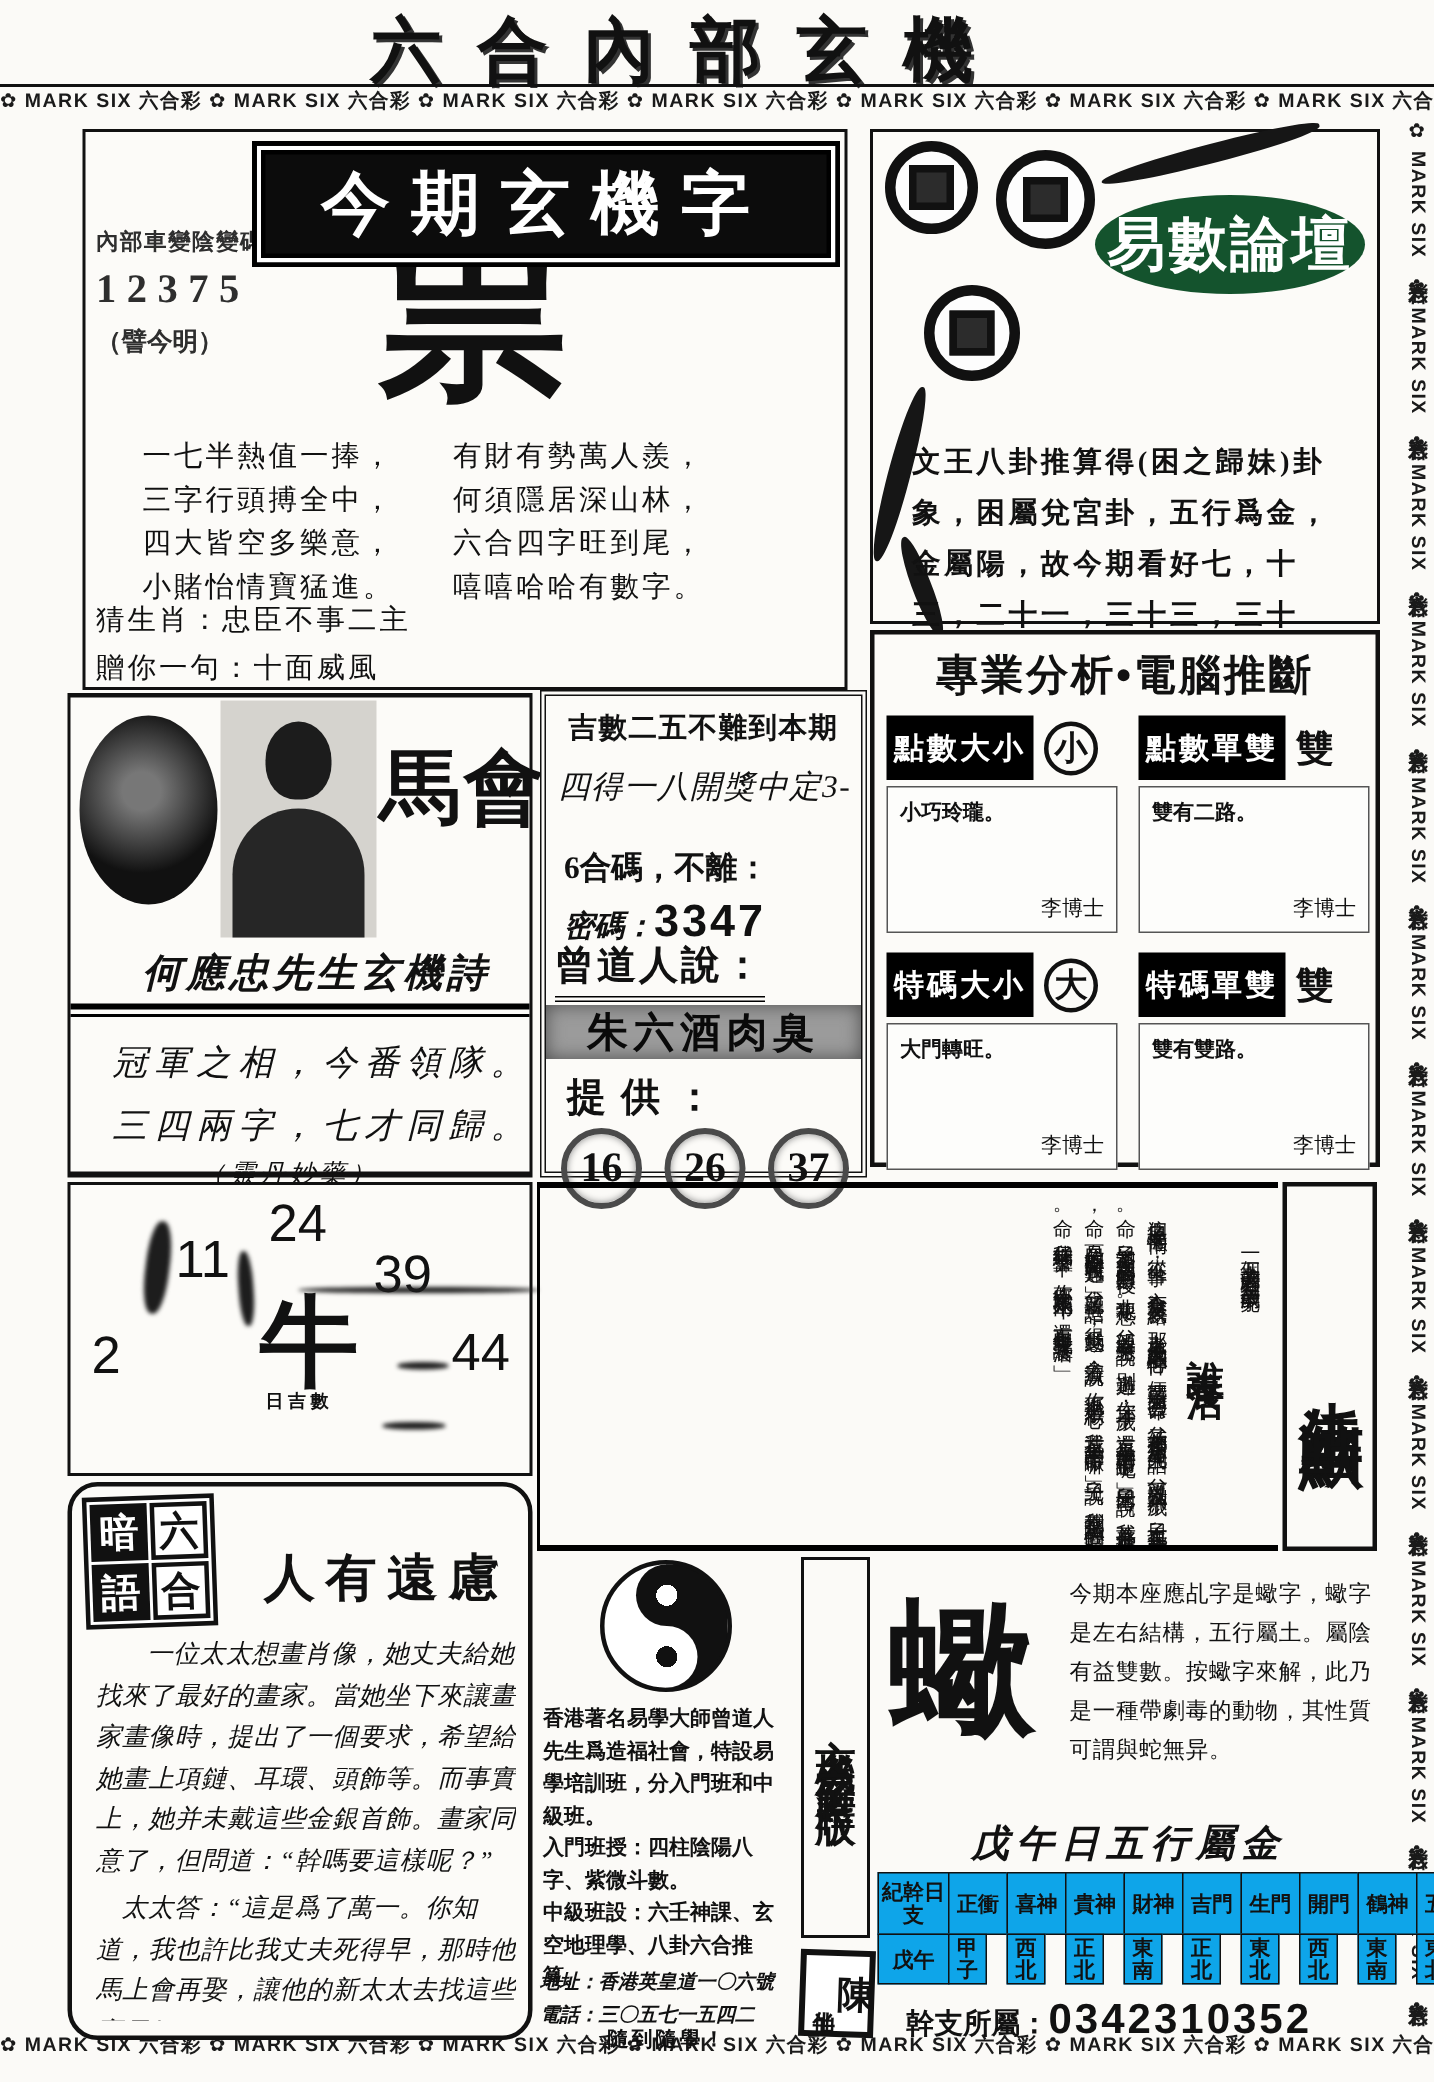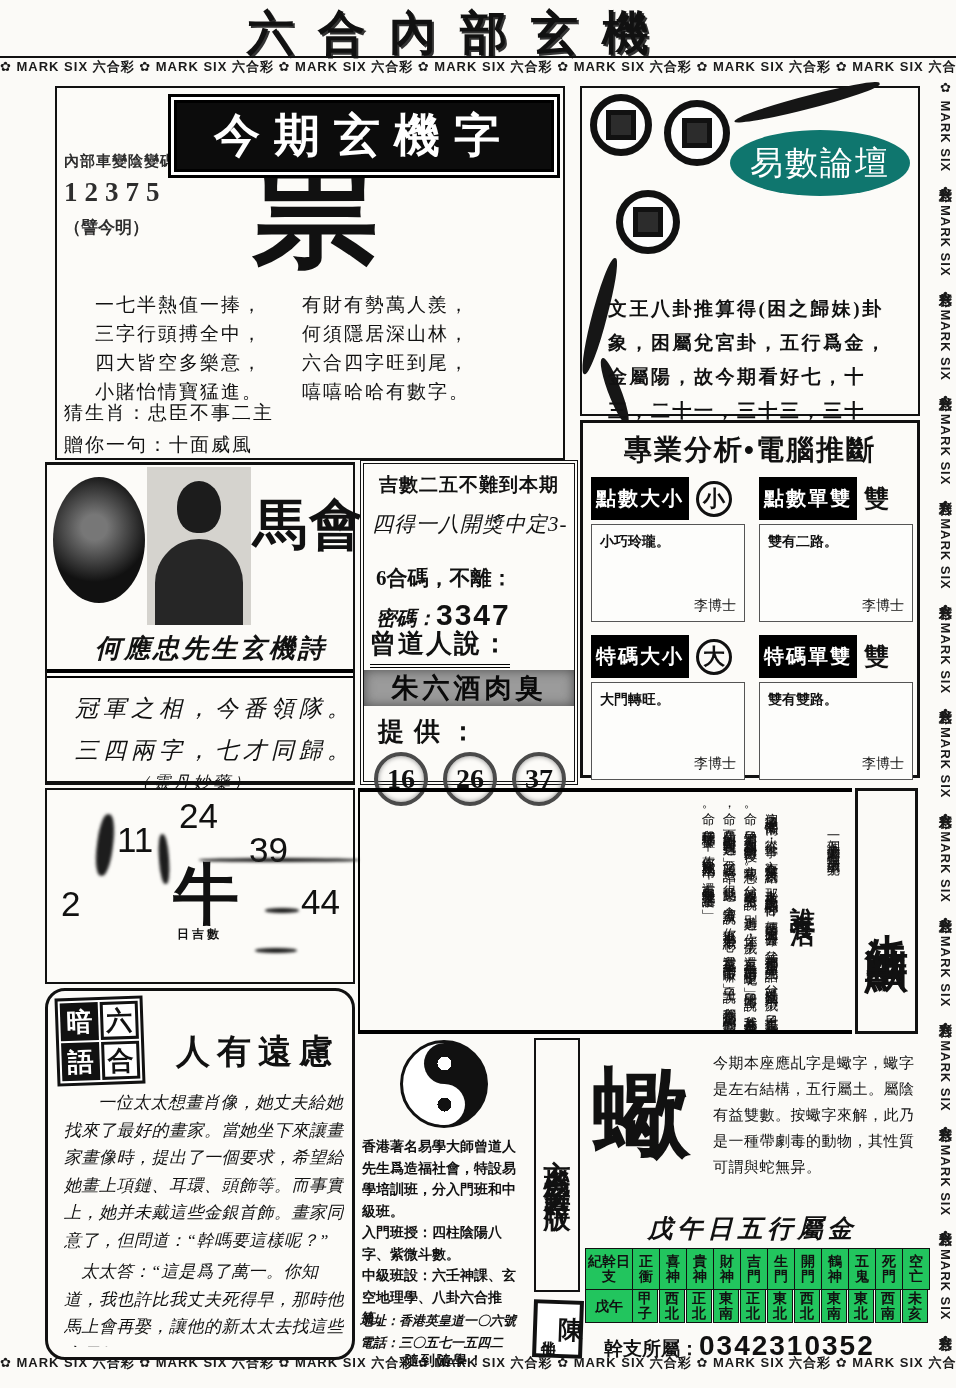--- a/index.html
+++ b/index.html
@@ -56,23 +56,23 @@
           display:flex; align-items:center; justify-content:center; }
   .coin::after { content:''; width:20px; height:20px; border:5px solid #111; background:#2c2c2c; }
   #coin1 { left:8px;  top:6px;   width:62px; height:62px; }
   #coin2 { left:82px; top:12px;  width:66px; height:66px; }
   #coin3 { left:34px; top:102px; width:64px; height:64px; }
   .ribbon { position:absolute; background:#161616; border-radius:60% 40% 55% 45%; }
   #rib1 { left:150px; top:8px;  width:150px; height:13px; transform:rotate(-14deg); }
   #rib2 { left:10px;  top:168px; width:15px; height:120px; transform:rotate(14deg); }
   #rib3 { left:26px;  top:268px; width:13px; height:70px;  transform:rotate(-22deg); }
   #yishu-title {
-    left:148px; top:42px; width:180px; height:66px; background:#0f766e; color:#fff;
+    left:148px; top:42px; width:180px; height:66px; background:#14532d; color:#fff;
     border-radius:50%; display:flex; align-items:center; justify-content:center;
-    font-size:33px; font-weight:400; letter-spacing:2px;
+    font-size:39px; font-weight:700; letter-spacing:2px;
     font-family:"Liberation Serif","DejaVu Serif",serif;
   }
   #yishu-body { left:26px; top:204px; width:292px; font-size:19px; font-weight:600;
                 line-height:34px; letter-spacing:2.5px; }
 
   
   #boxC { left:580px; top:420px; width:340px; height:358px; border-width:3px; }
   #boxC-title { left:0; top:8px; width:100%; text-align:center;
                 font-size:28px; font-weight:900; letter-spacing:2px; }
   .ana-box { position:absolute; width:154px; height:148px; }
@@ -186,22 +186,22 @@
   #scorp-char { left:8px; top:28px; font-size:98px; font-weight:900; line-height:1; }
   #scorp-body { left:128px; top:12px; width:206px; font-size:15px; line-height:26px; letter-spacing:0.5px; }
 
   
   #boxM { left:585px; top:1212px; width:335px; height:148px; }
   #wx-title { left:0; top:0; width:100%; text-align:center; font-size:25px; font-weight:900;
               font-style:italic; letter-spacing:5px; }
   #wx-table { left:1px; top:36px; display:flex; }
   .wx-col { display:flex; flex-direction:column; }
   .wx-h, .wx-v { border:1px solid #111; margin-left:-1px; display:flex; align-items:center; justify-content:center;
-                 text-align:center; word-break:break-all; font-weight:700; background:#22c55e; }
-  .wx-h { height:42px; width:28px; font-size:14px; line-height:15px; }
+                 text-align:center; word-break:break-all; font-weight:700; background:#0ea5e9; }
+  .wx-h { height:42px; width:40px; font-size:14px; line-height:15px; }
   .wx-v { height:34px; width:26px; font-size:14px; line-height:15px; margin-top:-1px; }
   .wx-col.first .wx-h, .wx-col.first .wx-v { width:48px; }
   #wx-footer { left:2px; top:118px; font-size:19px; font-weight:900;margin-left:17px; }
   #wx-footer b { font-family:"Liberation Sans","DejaVu Sans",sans-serif; font-size:28px; letter-spacing:2px; }
 </style>
 </head>
 <body>
 
 <div class="abs" id="main-title">六合內部玄機</div>
 <div class="abs strip" id="strip-top">✿ MARK SIX 六合彩  ✿ MARK SIX 六合彩  ✿ MARK SIX 六合彩  ✿ MARK SIX 六合彩  ✿ MARK SIX 六合彩  ✿ MARK SIX 六合彩  ✿ MARK SIX 六合彩  ✿ MARK SIX 六合彩  ✿ MARK SIX 六合彩  ✿ MARK SIX 六合彩  ✿ MARK SIX 六合彩  ✿ MARK SIX 六合彩  ✿ MARK SIX 六合彩  ✿ MARK SIX 六合彩  ✿ MARK SIX 六合彩  ✿ MARK SIX 六合彩  </div>

